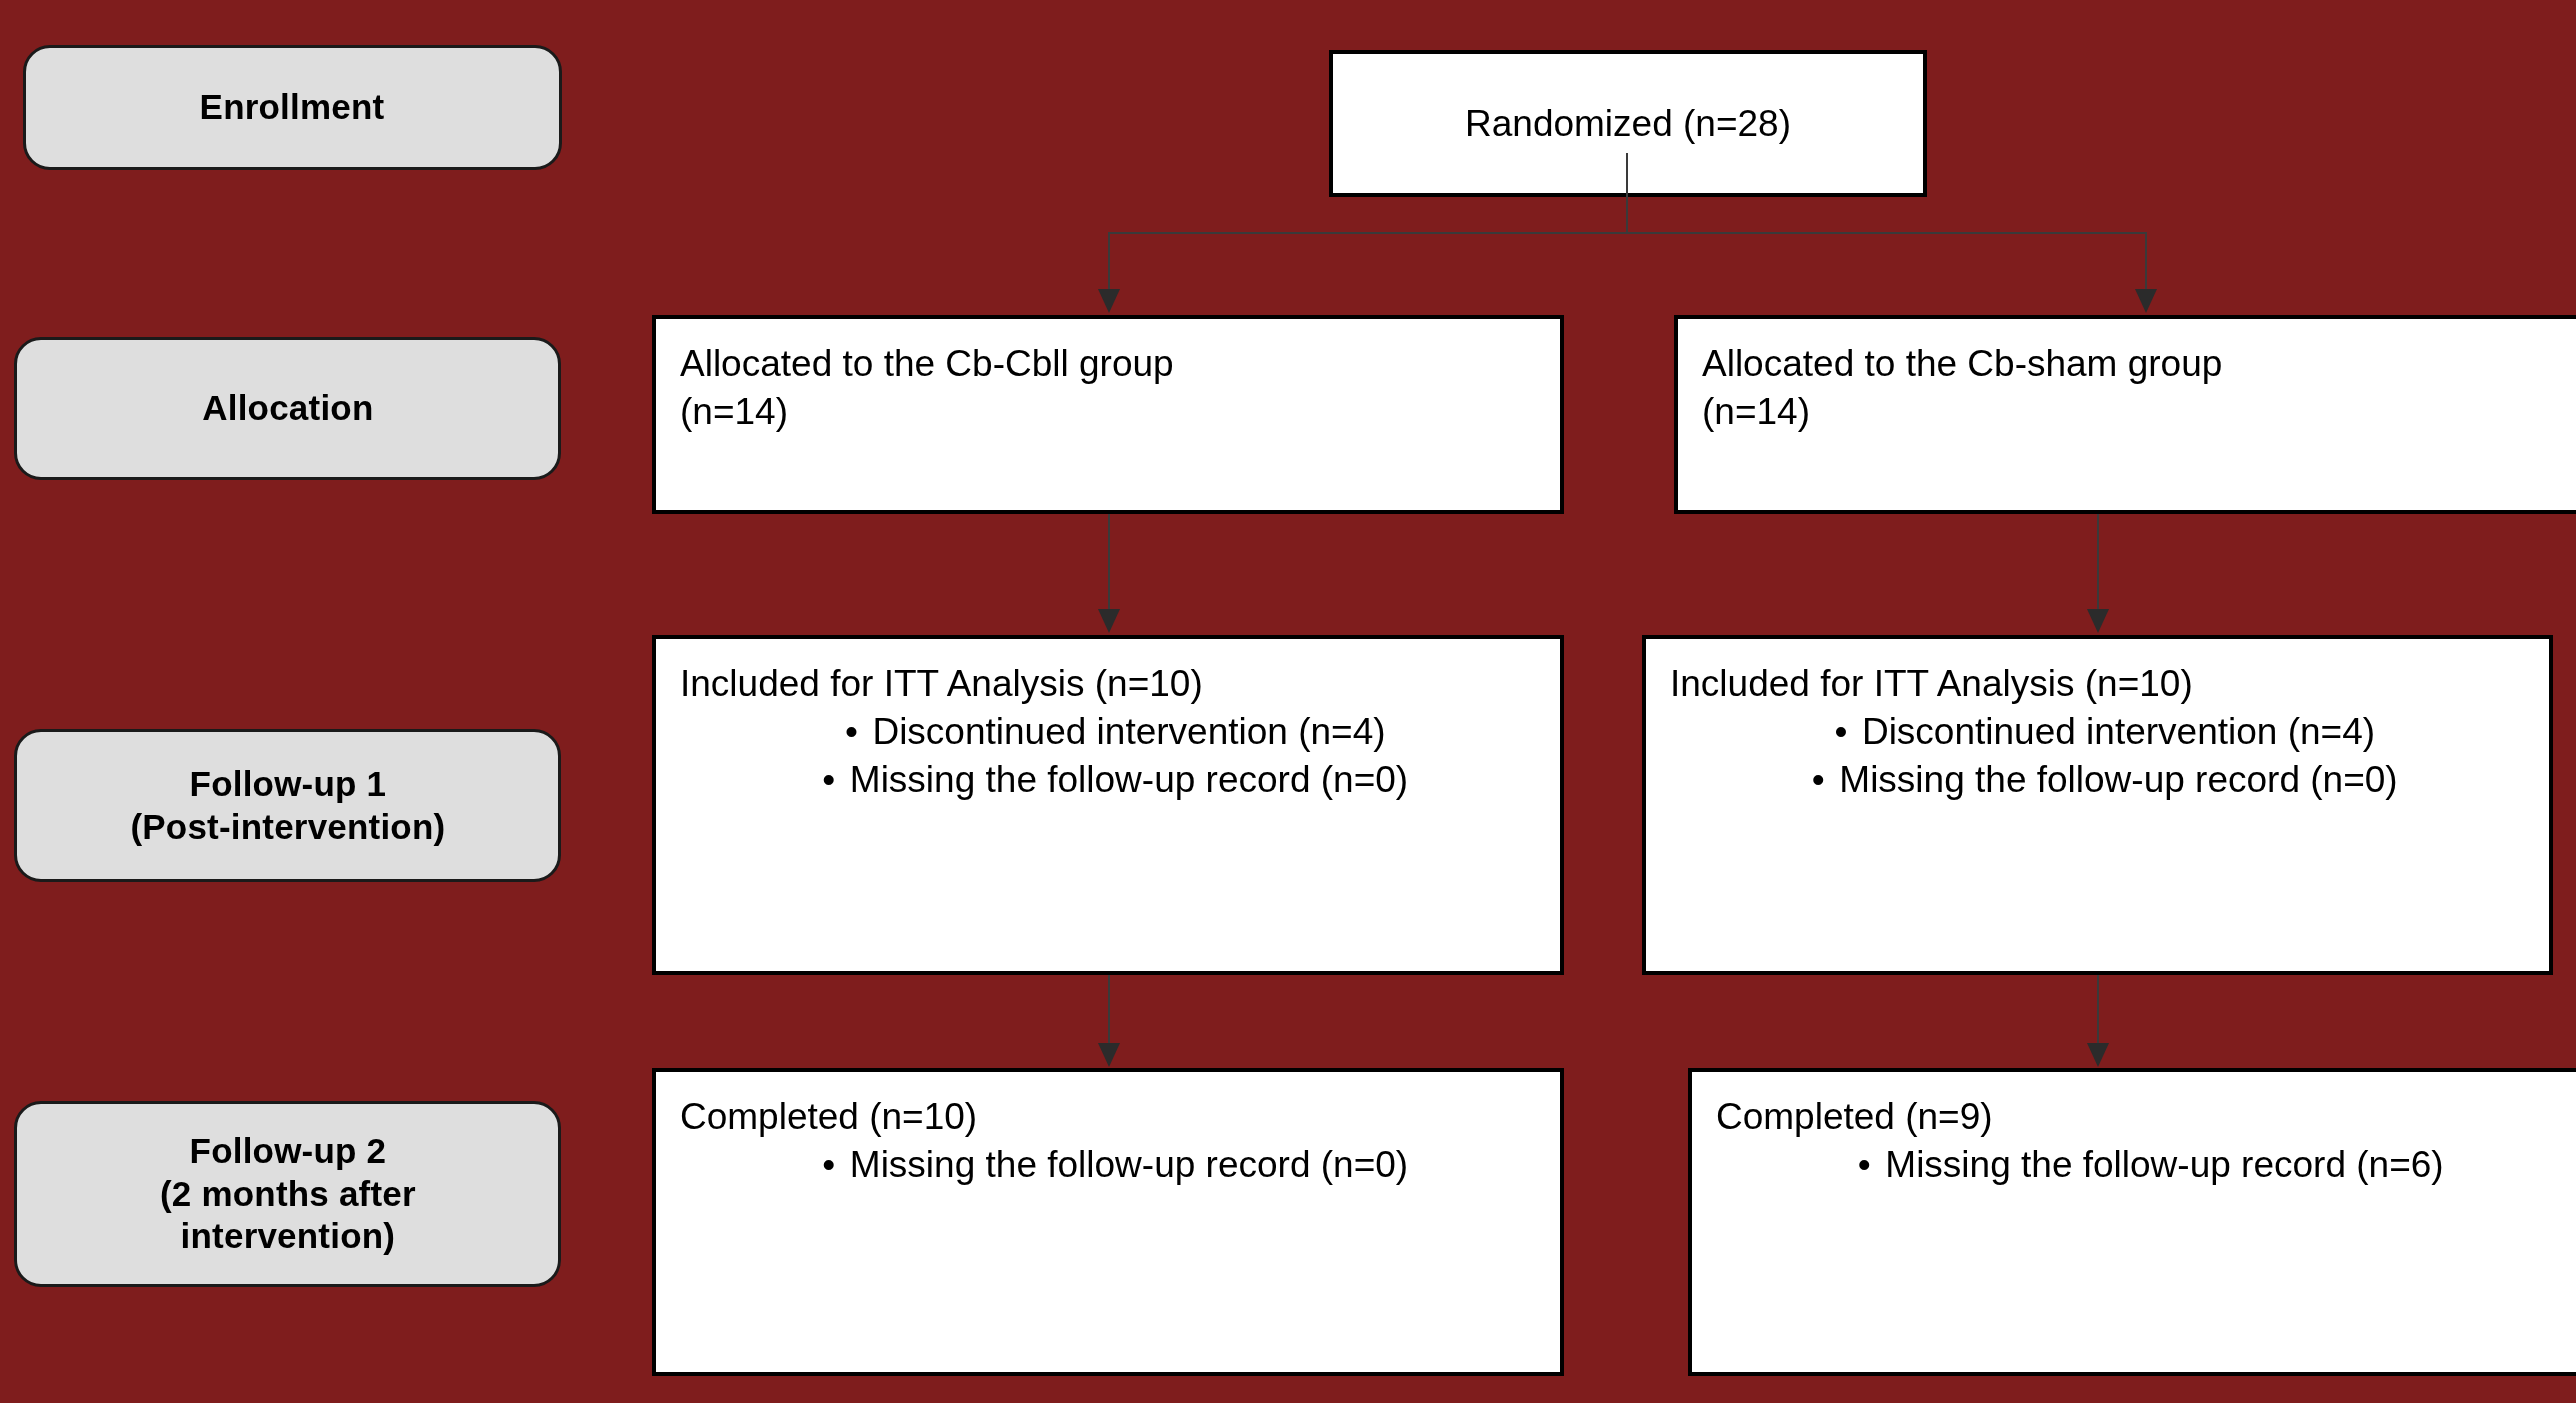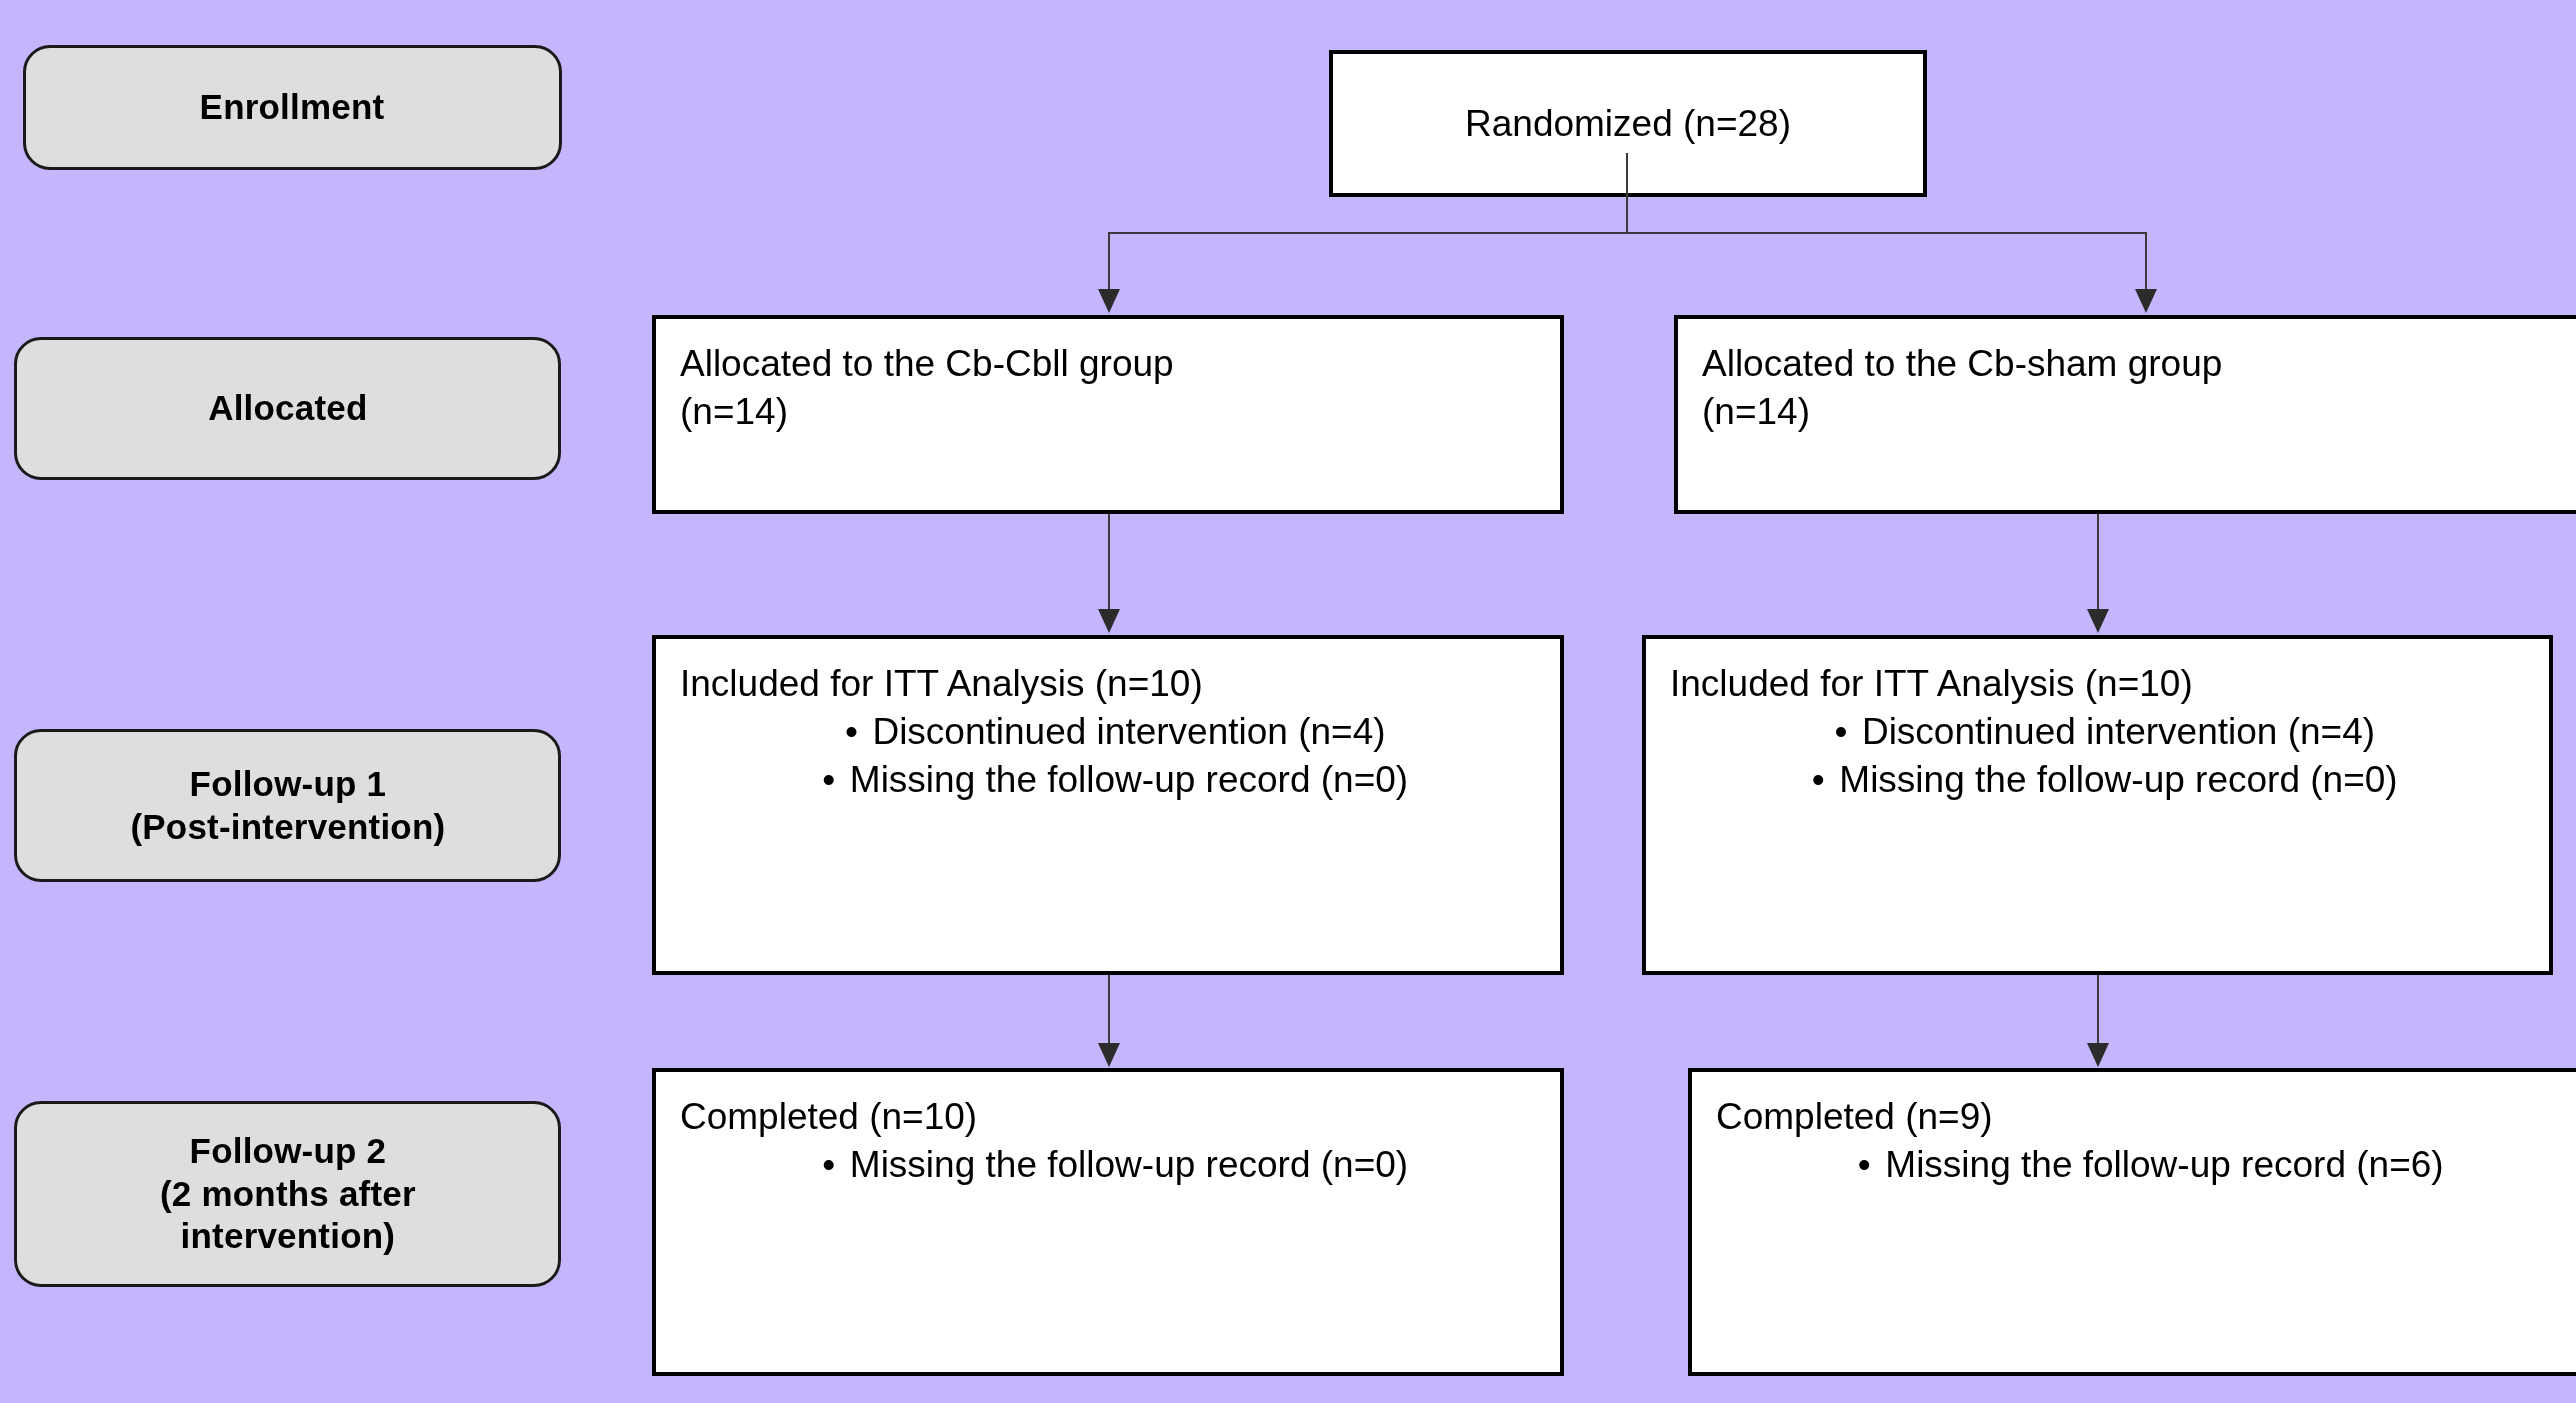--- a/index.html
+++ b/index.html
@@ -8,21 +8,21 @@
     background: #ffffff;
   }
   body {
     font-family: "Liberation Sans", sans-serif;
     color: #000000;
   }
   #canvas {
     position: relative;
     width: 2576px;
     height: 1403px;
-    background: #c4b5fd;
+    background: #7f1d1d;
     overflow: hidden;
   }
 
   
   .stage-label {
     position: absolute;
     background: #dedede;
     border: 3.2px solid #1a1a1a;
     border-radius: 27px;
     box-sizing: border-box;
@@ -92,21 +92,21 @@
 <div id="canvas">
 
   <div class="stage-label" style="left:22.5px; top:45px; width:539px; height:125px;">
     <div>
       <span class="ln">Enrollment</span>
     </div>
   </div>
 
   <div class="stage-label" style="left:14.4px; top:337px; width:547px; height:143px;">
     <div>
-      <span class="ln">Allocated</span>
+      <span class="ln">Allocation</span>
     </div>
   </div>
 
   <div class="stage-label" style="left:14.4px; top:729px; width:547px; height:153px;">
     <div>
       <span class="ln">Follow-up 1</span>
       <span class="ln">(Post-intervention)</span>
     </div>
   </div>
 

